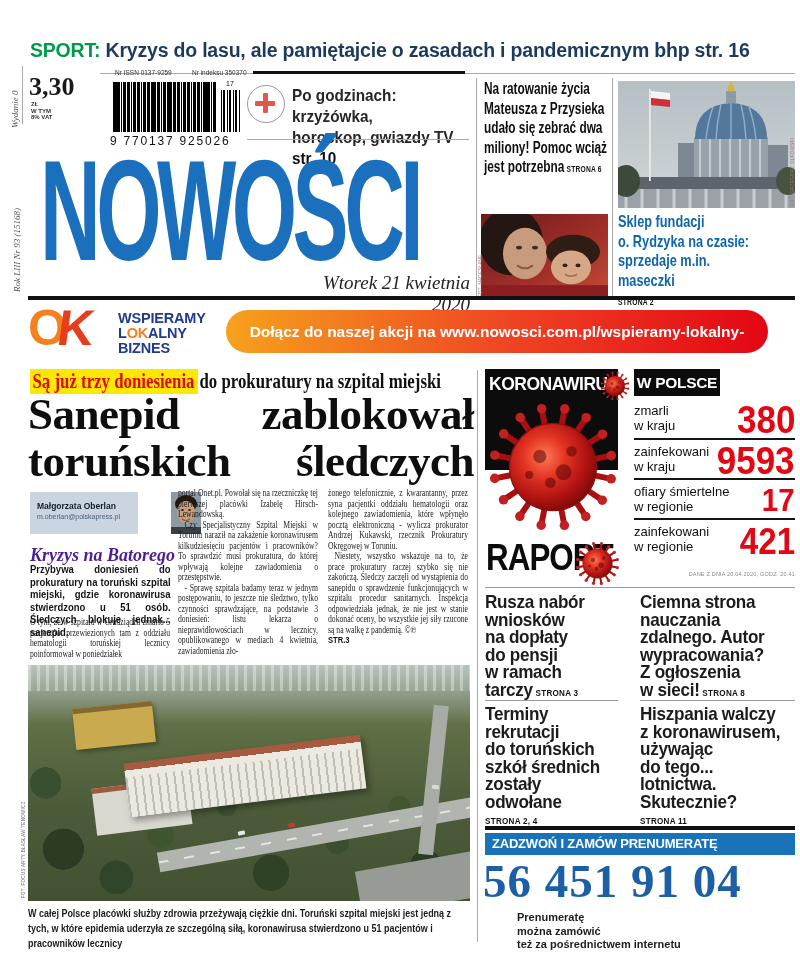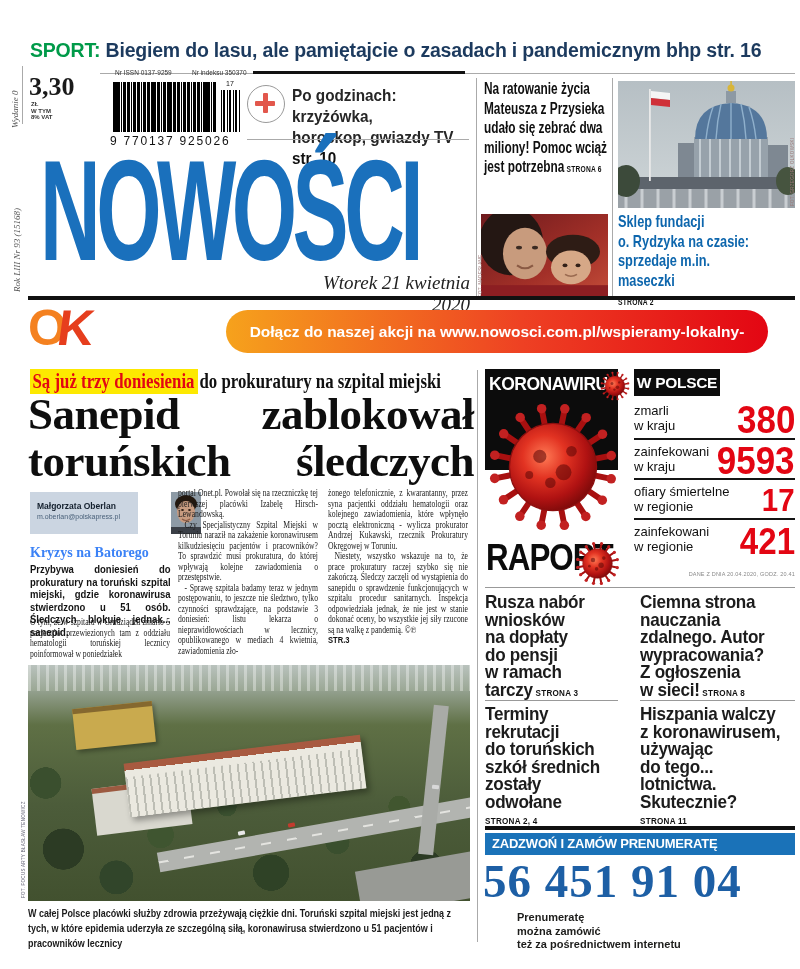--- a/index.html
+++ b/index.html
@@ -79,22 +79,22 @@
   .hline{left:28px;width:446px;height:47px;font-family:"Liberation Serif",serif;font-weight:700;
      font-size:45px;line-height:47px;color:#0e0e0e;letter-spacing:-.5px;
      text-align:justify;-moz-text-align-last:justify;text-align-last:justify;}
   .h1a{top:391px;} .h1b{top:438px;}
 
   .authorcard{left:30px;top:492px;width:140px;height:32px;padding-left:31px;}
   .authorcard .bg{position:absolute;left:0;top:0;width:108px;height:42px;background:#cbd5e1;}
   .authorcard .nm{position:absolute;left:7px;top:9px;font-size:8.5px;font-weight:800;color:#14202e;}
   .authorcard .em{position:absolute;left:7px;top:21px;font-size:7px;color:#4a617a;}
   .authorcard .av{position:absolute;right:0;top:0;width:30px;height:42px;overflow:hidden;}
-  .crosshead{left:30px;top:545px;font-family:"Liberation Serif",serif;font-weight:700;
-     font-size:14px;color:#3b82f6;}
+  .crosshead{left:30px;top:545px;font-family:"Liberation Serif",serif;font-style:italic;font-weight:700;
+     font-size:18px;color:#4c1d95;}
   .leadp{left:30px;top:564px;width:148px;transform:scaleX(.95);transform-origin:0 0;
      font-size:10px;line-height:12.6px;font-weight:700;color:#141414;text-align:justify;}
   .bodytxt{font-family:"Liberation Serif",serif;font-size:9.6px;line-height:10.5px;color:#1b1b1b;
      text-align:justify;transform:scaleX(.8);transform-origin:0 0;width:175px;}
   .col1b{left:30px;top:617px;height:46px;overflow:hidden;}
   .col2{left:178px;top:488px;height:173px;overflow:hidden;}
   .col3{left:328px;top:488px;height:173px;overflow:hidden;}
   .bodytxt p{margin:0;}
   .bodytxt p.ind{text-indent:8px;}
   .strref{font-family:"Liberation Sans",sans-serif;font-weight:800;font-size:9.5px;margin-top:2px;color:#111;}
@@ -184,21 +184,21 @@
   </defs>
 </svg>
 
 <div id="page">
 
   <div class="vrot" style="left:10px;top:128px;">Wydanie 0</div>
   <div class="thin" style="left:22px;top:66px;width:1px;height:58px;"></div>
   <div class="vrot" style="left:12px;top:292px;">Rok LIII Nr 93 (15168)</div>
 
   <div class="abs topbar">
-    <span class="lab">SPORT:</span><span class="txt"> Biegiem do lasu, ale pamiętajcie o zasadach i pandemicznym bhp </span><span class="pg16">str. 16</span>
+    <span class="lab">SPORT:</span><span class="txt"> Kryzys do lasu, ale pamiętajcie o zasadach i pandemicznym bhp </span><span class="pg16">str. 16</span>
   </div>
   <div class="thin" style="left:100px;top:73px;width:695px;height:1px;"></div>
   <div class="rule" style="left:253px;top:71px;width:212px;height:3px;"></div>
 
   <div class="abs price">3,30</div>
   <div class="abs pricenote pre">ZŁ
 W TYM
 8% VAT</div>
   <div class="abs issn">Nr ISSN 0137-9259</div>
   <div class="abs indeks">Nr indeksu 350370</div>
@@ -287,20 +287,25 @@
 sprzedaje m.in.
 maseczki</span><span class="pg pgblock">STRONA 2</span>
   </div>
 
   <div class="abs logo">NOWOŚCI</div>
   <div class="abs mdate">Wtorek 21 kwietnia 2020</div>
   <div class="rule" style="left:28px;top:296px;width:767px;height:4px;"></div>
 
   <div class="abs oklogo">
     <span class="o">O</span><span class="k">K</span>
+  </div>
+  <div class="abs wsp">
+    <div>WSPIERAMY</div>
+    <div><span>L</span><span class="okk">OK</span><span>ALNY</span></div>
+    <div>BIZNES</div>
   </div>
   <div class="abs pill">
     <span>Dołącz do naszej akcji na www.nowosci.com.pl/wspieramy-lokalny-biznes</span><span class="pg7">str. 7</span>
   </div>
 
   <div class="abs kicker">
     <span class="hl">Są już trzy doniesienia</span><span class="rest">do prokuratury na szpital miejski</span>
   </div>
   <div class="abs hline h1b">toruńskich śledczych</div>
   <div class="abs hline h1a">Sanepid zablokował</div>

